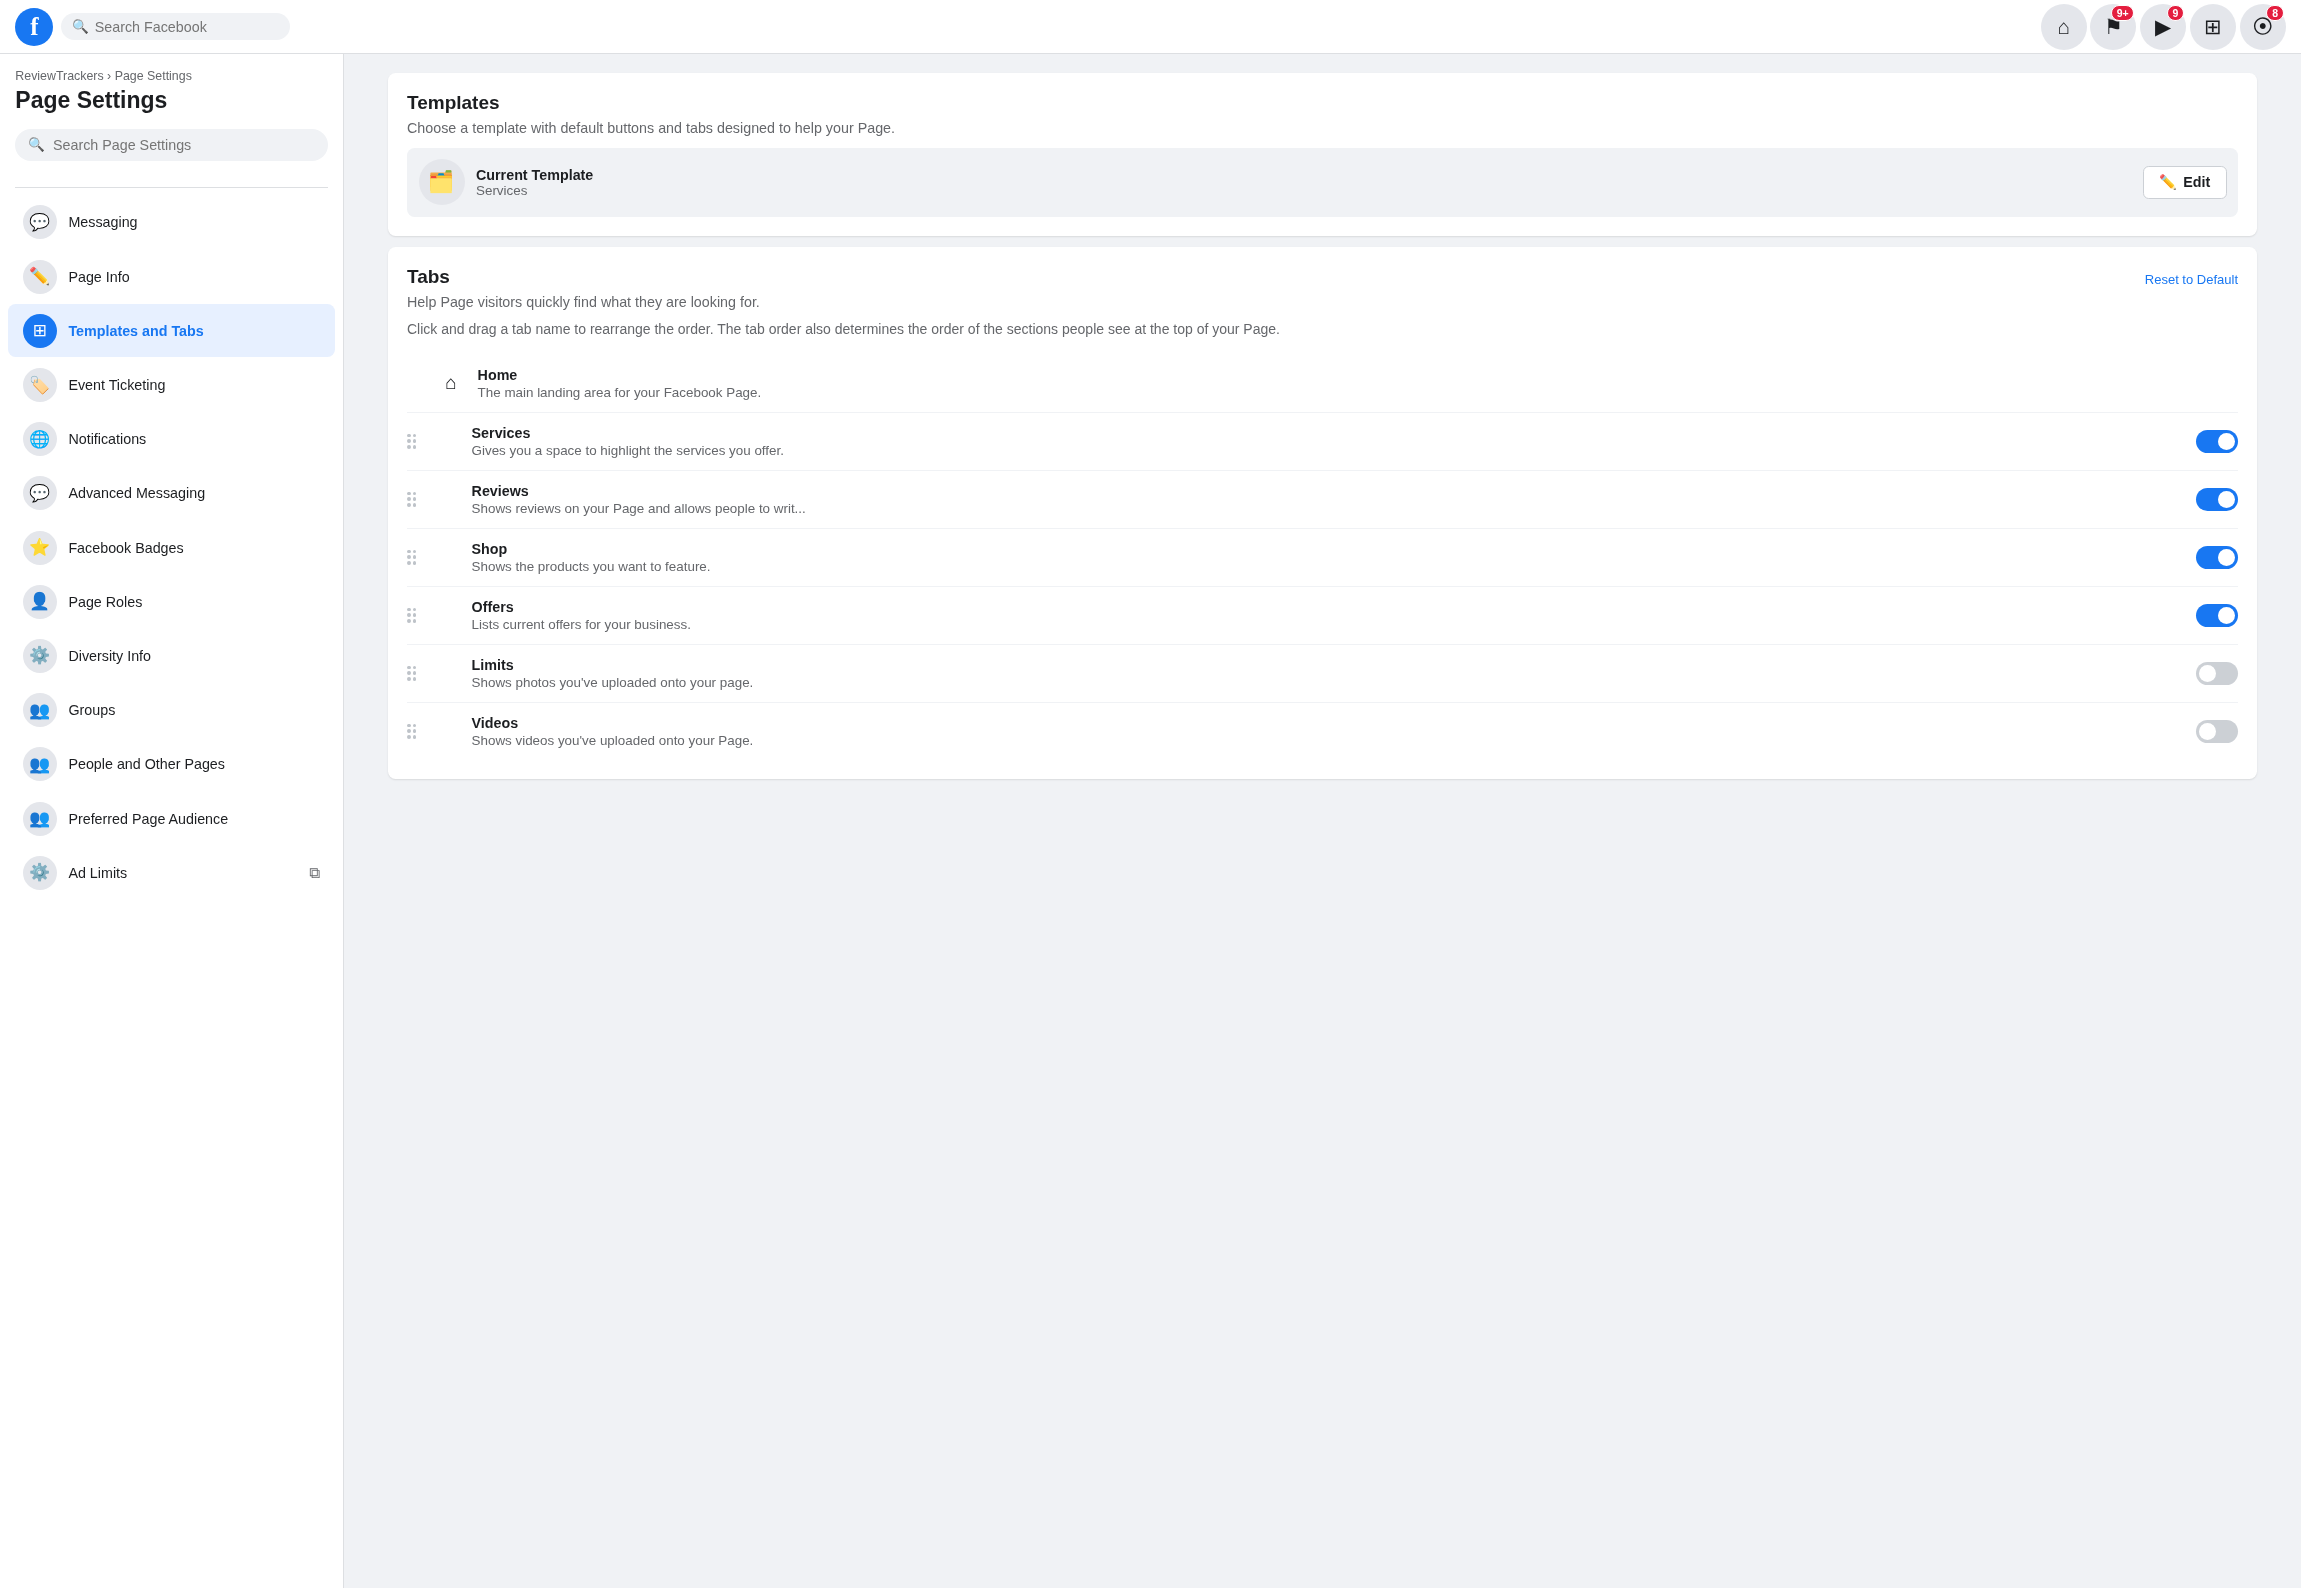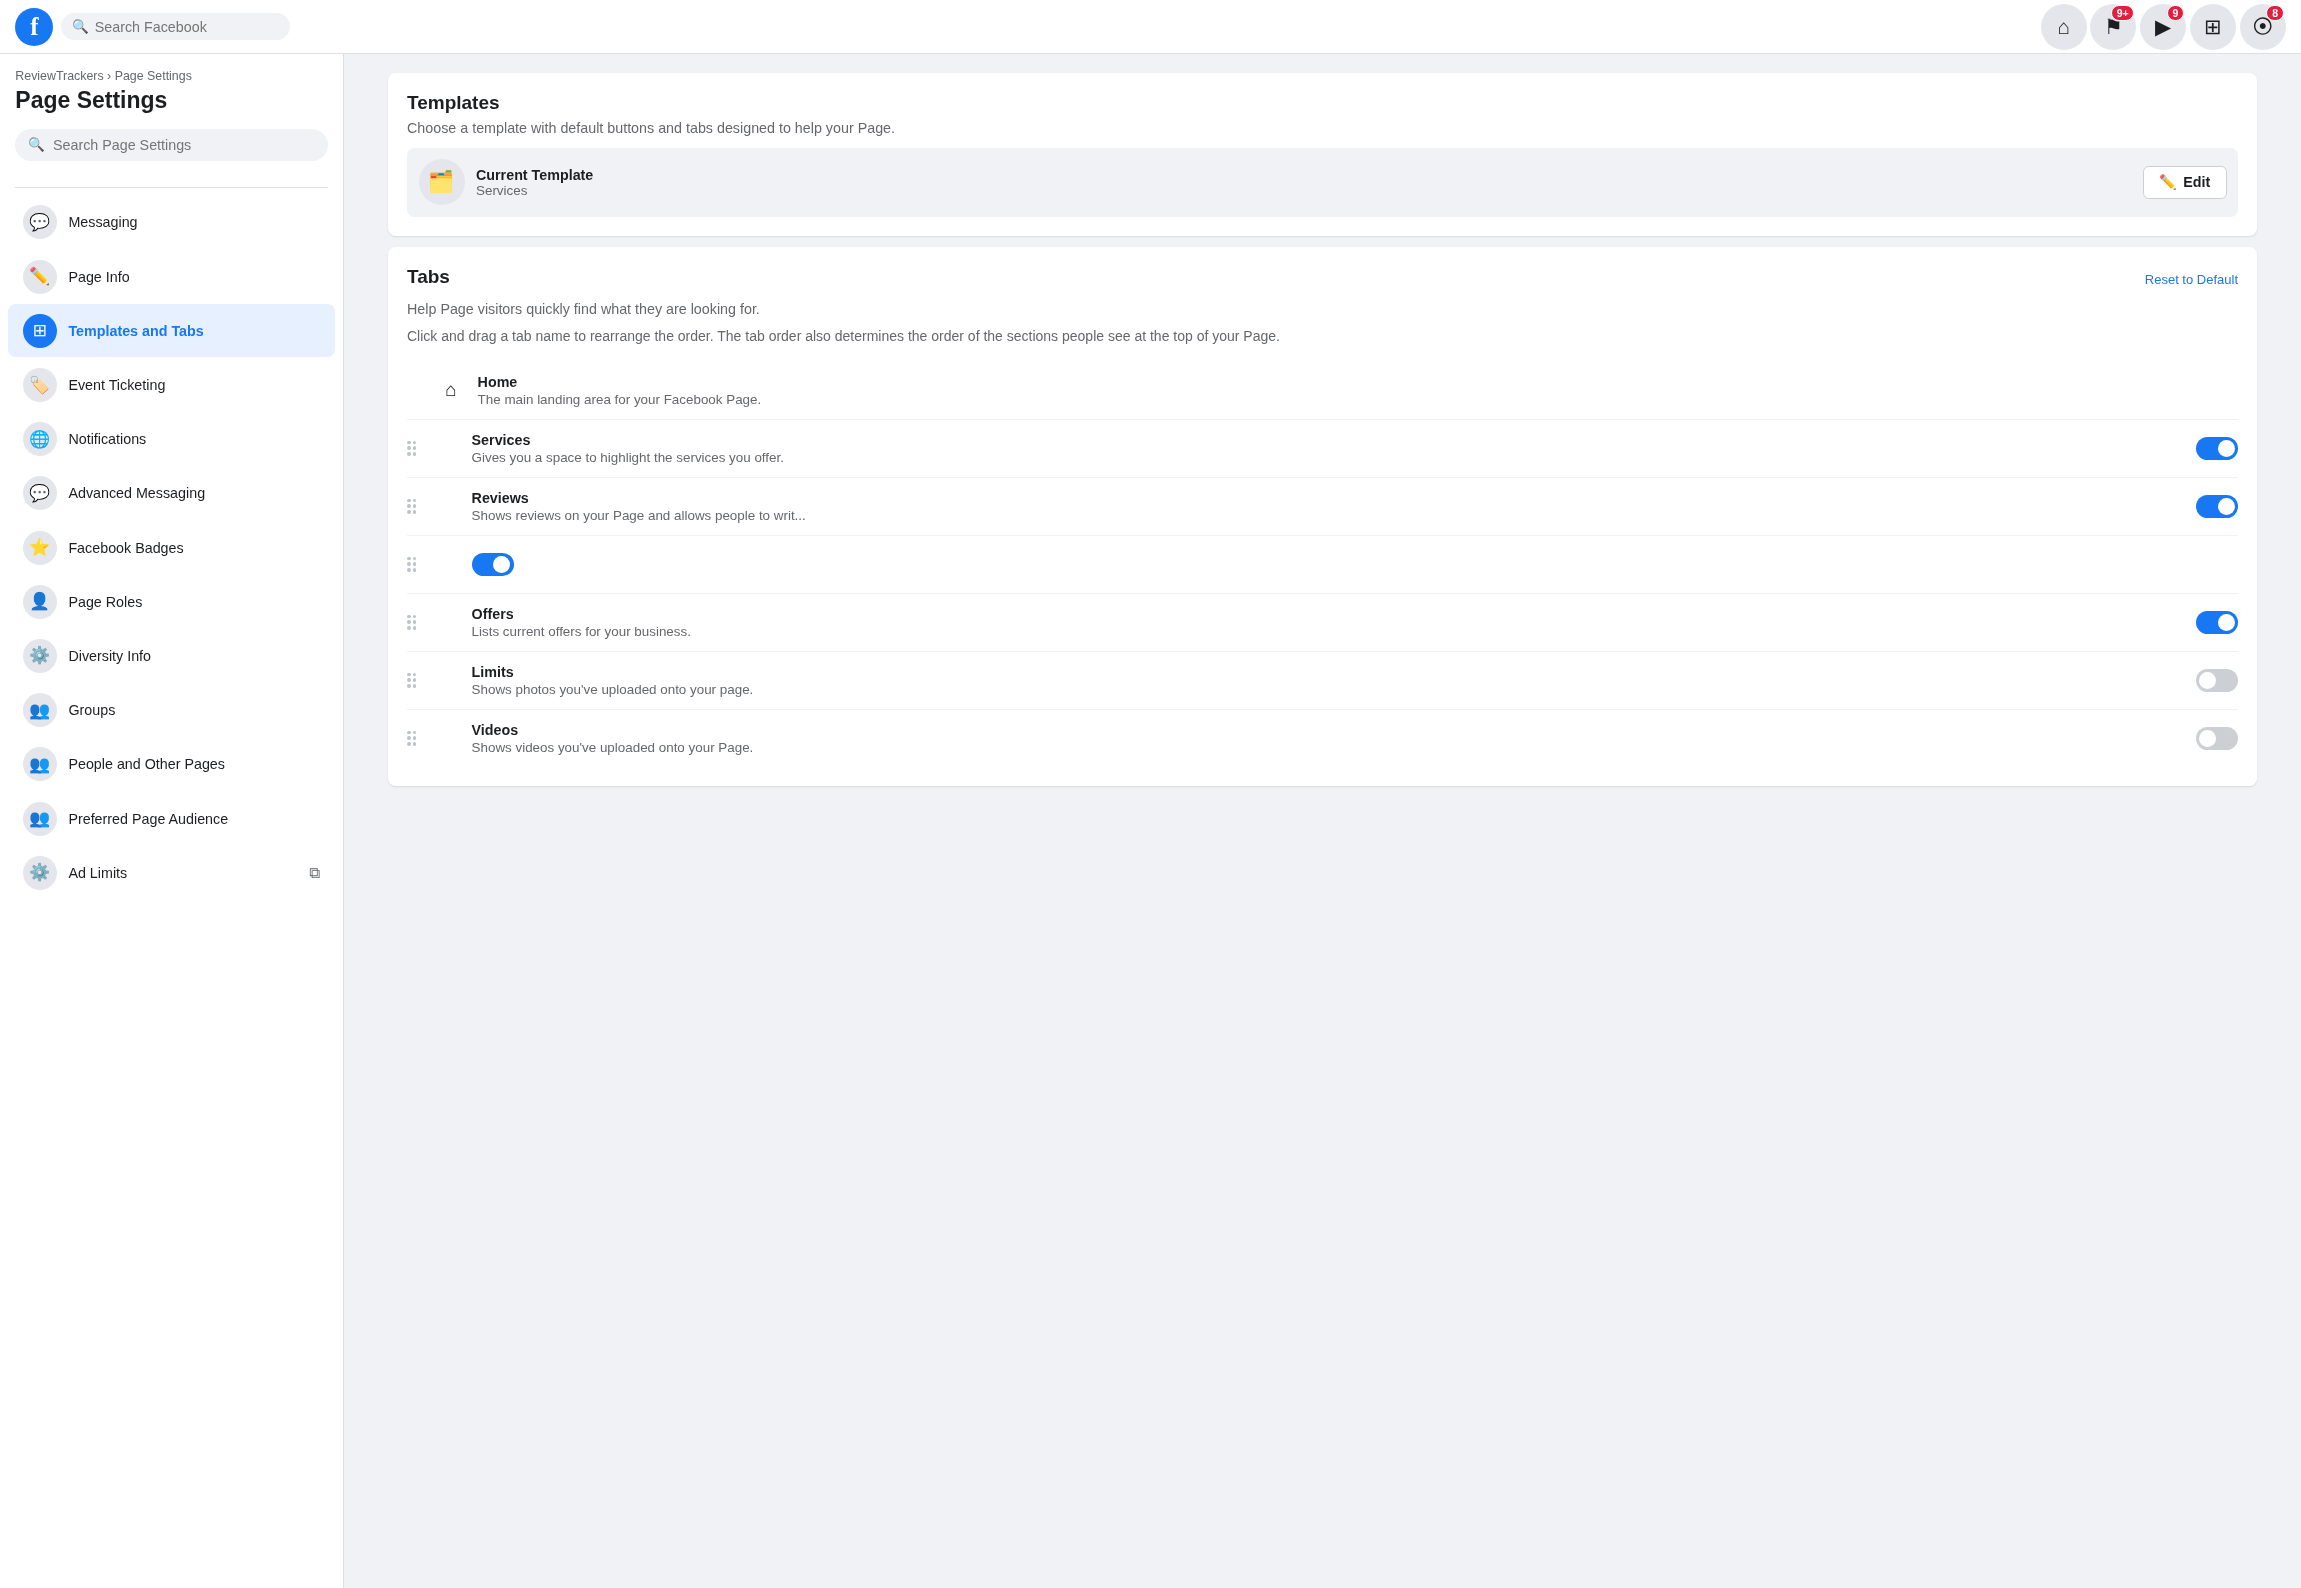--- a/index.html
+++ b/index.html
@@ -52,21 +52,21 @@
 
     
     .template-row { display: flex; align-items: center; background: #f0f2f5; border-radius: 7.6px; padding: 11.5px; }
     .template-icon { width: 46px; height: 46px; border-radius: 50%; background: #e4e6eb; display: flex; align-items: center; justify-content: center; font-size: 21px; margin-right: 11.5px; flex-shrink: 0; }
     .template-info { flex: 1; }
     .template-name { font-size: 14.3px; font-weight: 600; color: #1c1e21; }
     .template-value { font-size: 13.4px; color: #65676b; }
     .edit-btn { display: flex; align-items: center; gap: 5.7px; padding: 7.6px 15.3px; background: #fff; border: 1px solid #ccd0d5; border-radius: 5.7px; font-size: 14.3px; font-weight: 600; color: #1c1e21; cursor: pointer; white-space: nowrap; }
 
     
-    .tabs-header { display: flex; align-items: center; justify-content: space-between; margin-bottom: 7px; }
+    .tabs-header { display: flex; align-items: center; justify-content: space-between; margin-bottom: 0; }
     .reset-link { font-size: 13px; color: #1877f2; cursor: pointer; font-weight: 500; }
     .tabs-desc { font-size: 14.3px; color: #65676b; margin-bottom: 7.6px; line-height: 1.4; }
     .tabs-desc2 { font-size: 14px; color: #65676b; margin-bottom: 15.3px; line-height: 1.4; }
 
     
     .tab-item { display: flex; align-items: center; padding: 11.5px 0; border-bottom: 1px solid #f0f2f5; }
     .tab-item:last-child { border-bottom: none; }
     .drag-handle { color: #bec3c9; font-size: 15.3px; margin-right: 11.5px; cursor: grab; display: grid; grid-template-columns: 1fr 1fr; gap: 1.9px; }
     .drag-dot { width: 3.8px; height: 3.8px; border-radius: 50%; background: #bec3c9; }
     .tab-icon-wrap { width: 34px; height: 34px; display: flex; align-items: center; justify-content: center; font-size: 19px; margin-right: 9.6px; color: #1c1e21; }
@@ -261,20 +261,24 @@
           <div class="tab-item">
             <div class="drag-handle">
               <div class="drag-dot"></div>
               <div class="drag-dot"></div>
               <div class="drag-dot"></div>
               <div class="drag-dot"></div>
               <div class="drag-dot"></div>
               <div class="drag-dot"></div>
             </div>
             <div class="tab-icon-wrap"></div>
+            <div class="tab-info">
+              <div class="tab-name">Shop</div>
+              <div class="tab-desc">Shows the products you want to feature.</div>
+            </div>
             <label class="toggle"><input type="checkbox" checked="" style=""><span class="toggle-slider"></span></label>
           </div>
           <div class="tab-item">
             <div class="drag-handle">
               <div class="drag-dot"></div>
               <div class="drag-dot"></div>
               <div class="drag-dot"></div>
               <div class="drag-dot"></div>
               <div class="drag-dot"></div>
               <div class="drag-dot"></div>

